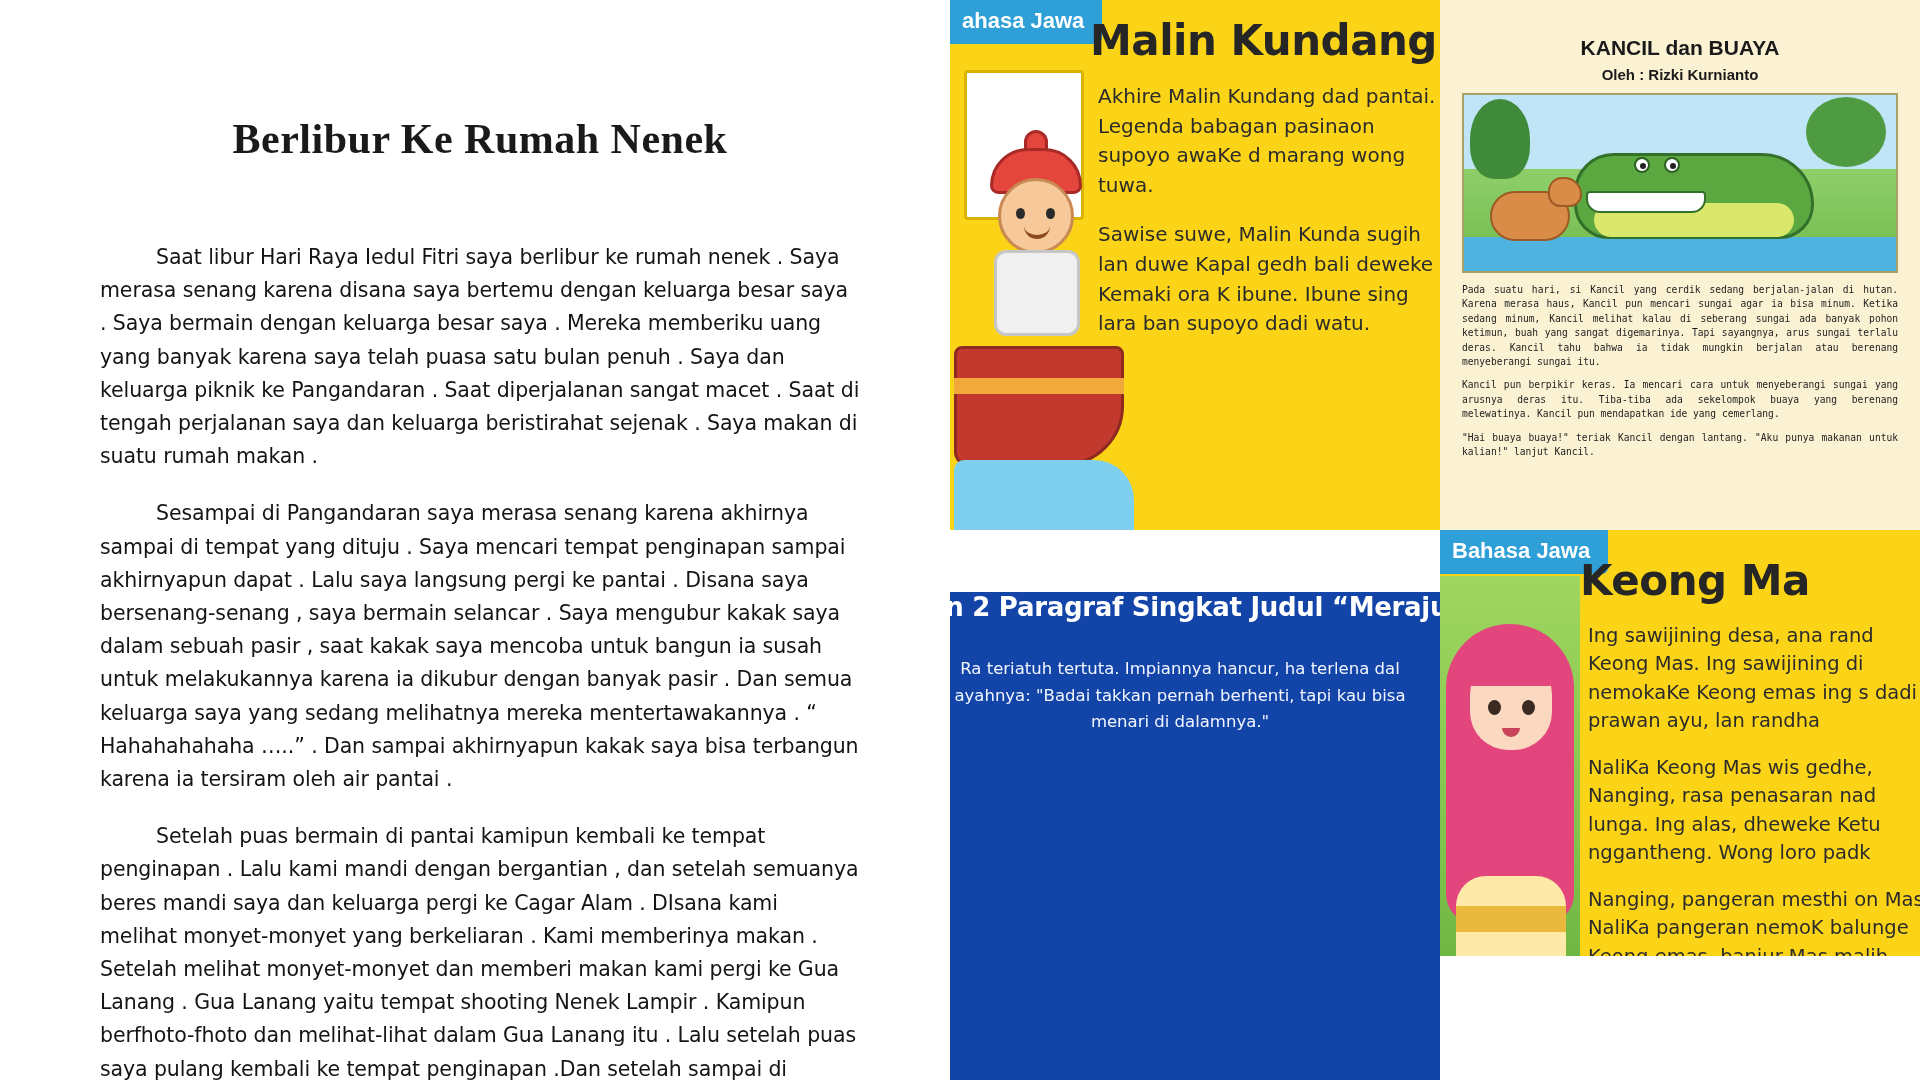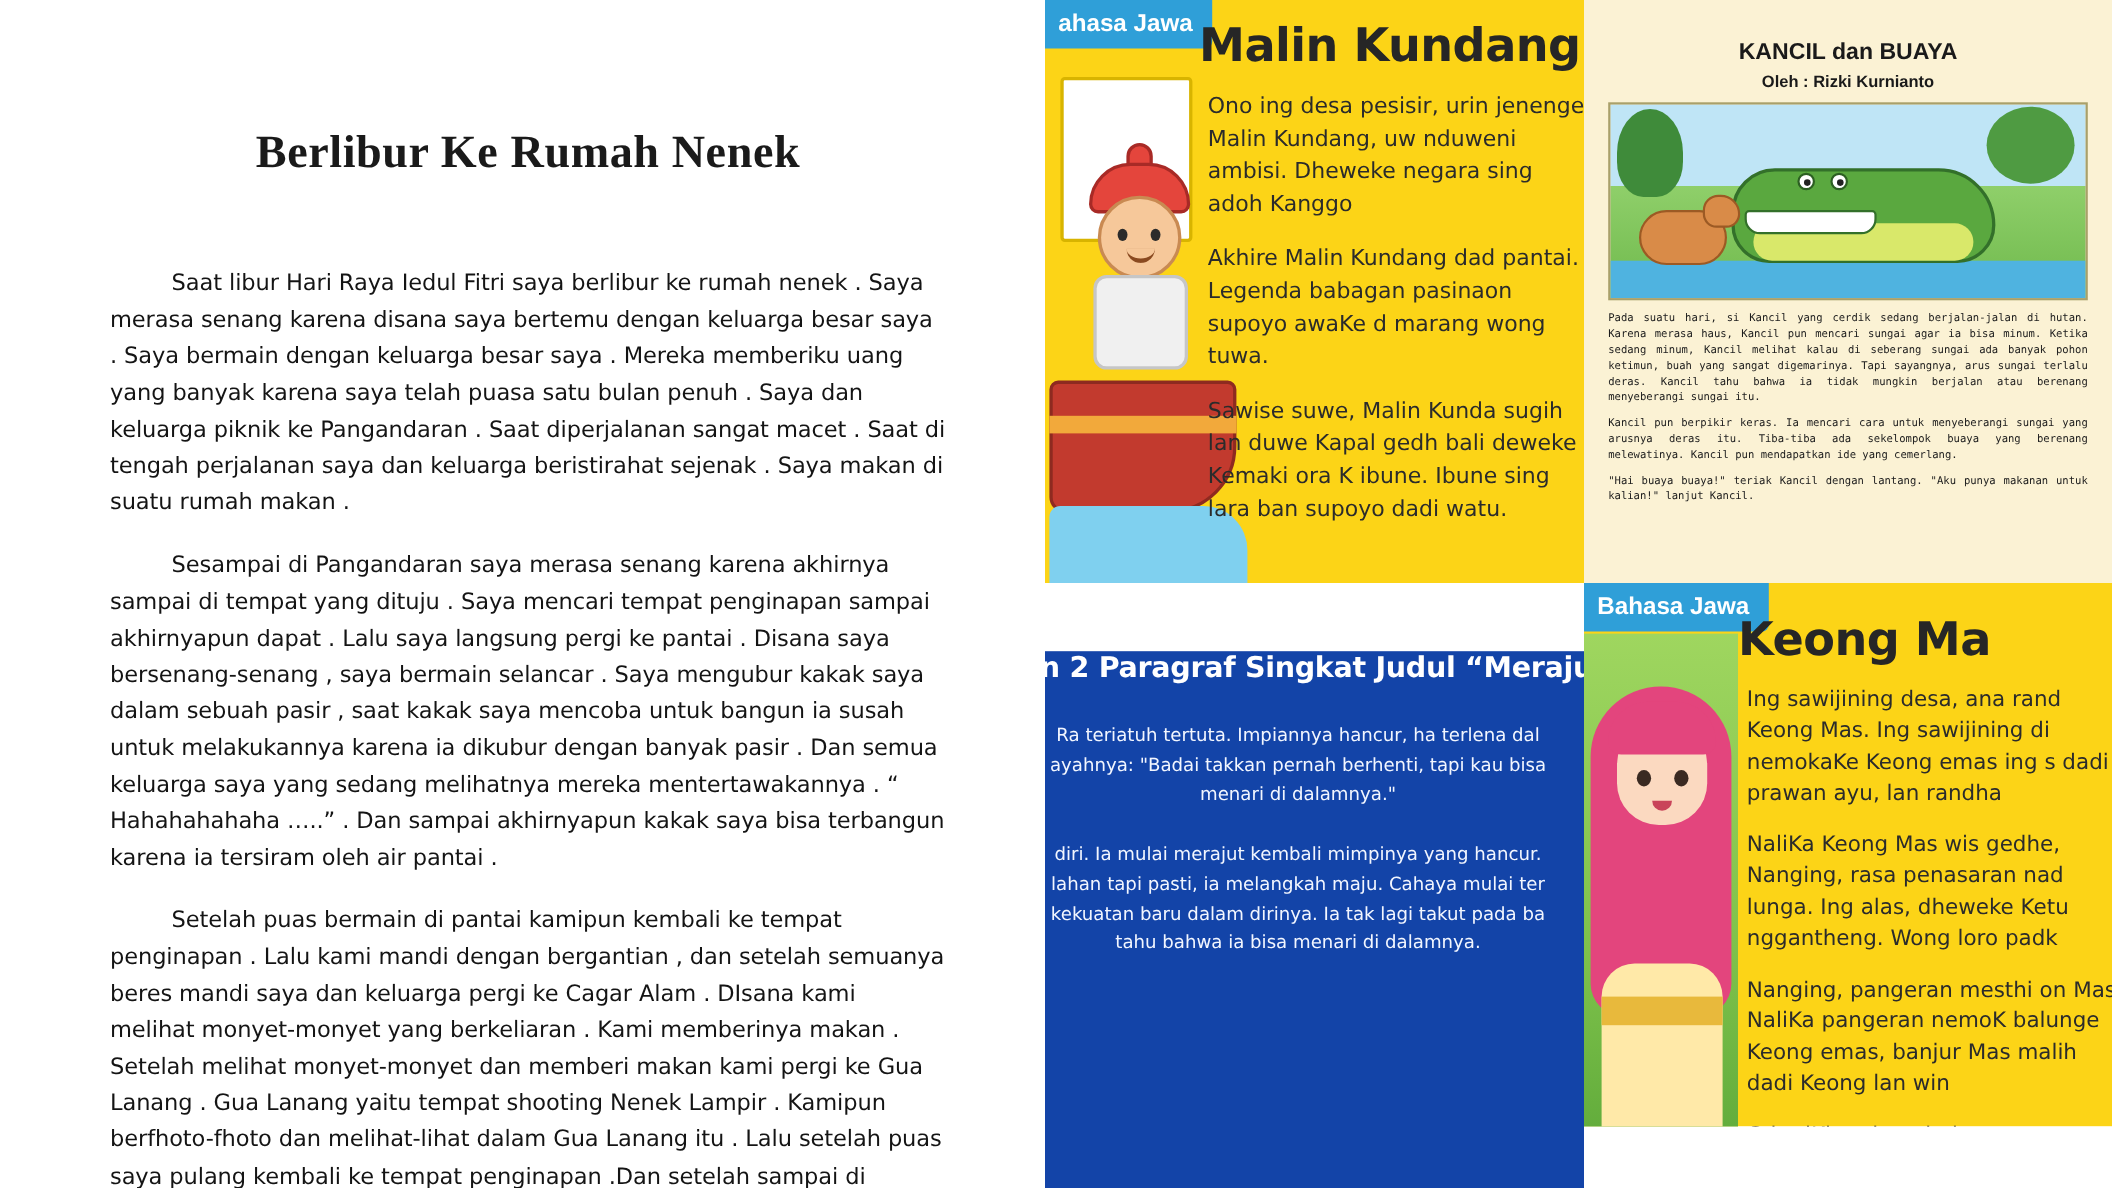--- a/index.html
+++ b/index.html
@@ -54,21 +54,21 @@
     left: 950px; top: 0;
     width: 970px; height: 1080px;
   }
   .cell {
     position: absolute;
     overflow: hidden;
   }
   .cell-tl { left: 0;    top: 0;   width: 490px; height: 530px; }
   .cell-tr { left: 490px; top: 0;   width: 480px; height: 530px; }
   .cell-bl { left: 0;    top: 530px; width: 490px; height: 550px; }
-  .cell-br { left: 490px; top: 530px; width: 480px; height: 494px; }
+  .cell-br { left: 490px; top: 530px; width: 480px; height: 426px; }
 
   
   .malin {
     background: #fcd417;
     width: 100%; height: 100%;
     position: relative;
   }
   .badge-jawa {
     position: absolute;
     left: -10px; top: 0;
@@ -424,21 +424,20 @@
           <div class="boy-eye r"></div>
           <div class="boy-smile"></div>
           <div class="boy-body"></div>
           <div class="hull"></div>
           <div class="hull-stripe"></div>
           <div class="water"></div>
         </div>
         <div class="badge-jawa">ahasa Jawa</div>
         <div class="malin-title">Malin Kundang</div>
         <div class="malin-text">
-          <p>Ono ing desa pesisir, urin jenenge Malin Kundang, uw nduweni ambisi. Dheweke negara sing adoh Kanggo</p>
           <p>Akhire Malin Kundang dad pantai. Legenda babagan pasinaon supoyo awaKe d marang wong tuwa.</p>
           <p>Sawise suwe, Malin Kunda sugih lan duwe Kapal gedh bali deweke Kemaki ora K ibune. Ibune sing lara ban supoyo dadi watu.</p>
         </div>
       </div>
     </div>
 
     <div class="cell cell-tr">
       <div class="kancil">
         <div class="kancil-title">KANCIL dan BUAYA</div>
         <div class="kancil-author">Oleh : Rizki Kurnianto</div>
@@ -463,21 +462,20 @@
           <p>Kancil pun berpikir keras. Ia mencari cara untuk menyeberangi sungai yang arusnya deras itu. Tiba-tiba ada sekelompok buaya yang berenang melewatinya. Kancil pun mendapatkan ide yang cemerlang.</p>
           <p>"Hai buaya buaya!" teriak Kancil dengan lantang. "Aku punya makanan untuk kalian!" lanjut Kancil.</p>
         </div>
       </div>
     </div>
 
     <div class="cell cell-bl">
       <div class="cerpen">
         <div class="cerpen-title">en 2 Paragraf Singkat Judul “Merajut A</div>
         <div class="cerpen-quote">Ra teriatuh tertuta. Impiannya hancur, ha  terlena dal  ayahnya: "Badai takkan pernah berhenti, tapi kau bisa  menari di dalamnya."</div>
-        <div class="cerpen-para">diri. Ia mulai merajut kembali mimpinya yang hancur.  lahan tapi pasti, ia melangkah maju. Cahaya mulai ter  kekuatan baru dalam dirinya. Ia tak lagi takut pada ba  tahu bahwa ia bisa menari di dalamnya.</div>
 
       </div>
     </div>
 
     <div class="cell cell-br">
       <div class="keong">
         <div class="girl-wrap">
           <div class="girl-hair-back"></div>
           <div class="girl-face"></div>
           <div class="girl-bangs"></div>

